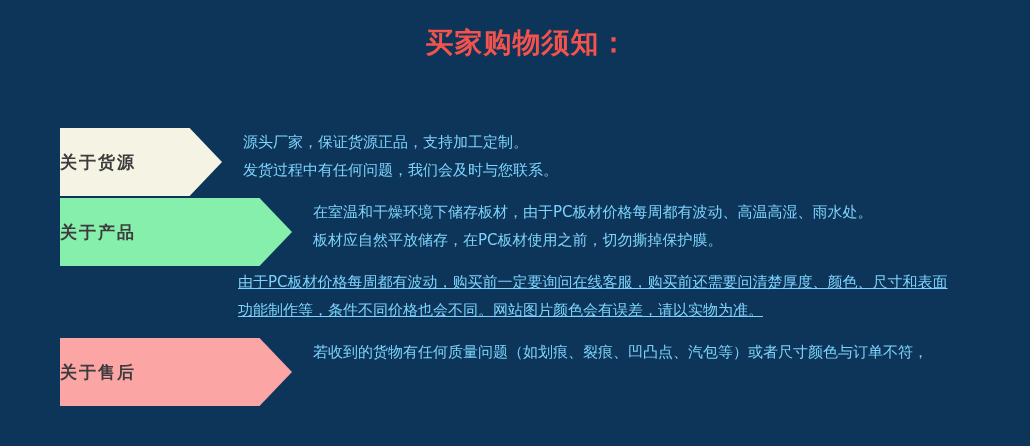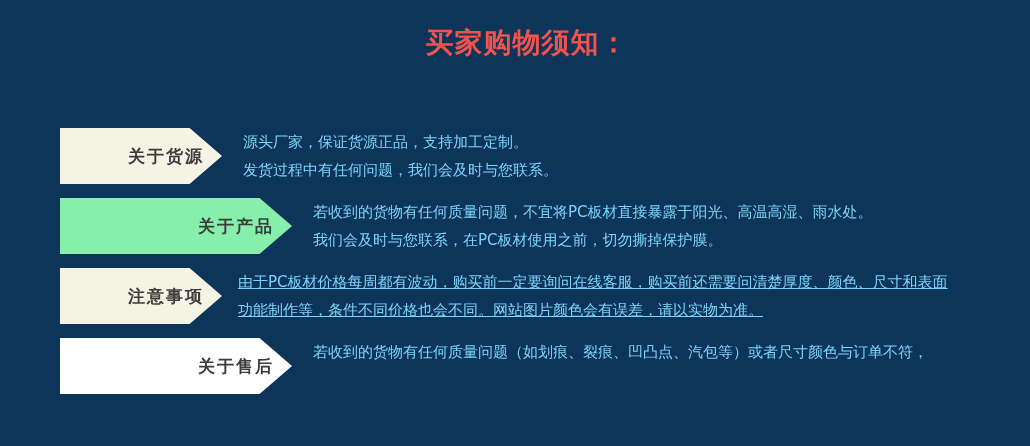--- a/index.html
+++ b/index.html
@@ -38,24 +38,24 @@
 
   .notice-row {
     position: relative;
     height: 70px;
   }
 
   .banner {
     position: absolute;
     top: 0;
     left: 60px;
-    height: 56px;
+    height: 68px;
     display: flex;
     align-items: center;
-    justify-content: flex-end;
+    justify-content: flex-start;
     box-sizing: border-box;
   }
 
   .banner-label {
     font-size: 17px;
     font-weight: bold;
     color: #3c3c3c;
     letter-spacing: 2px;
     white-space: nowrap;
     padding-right: 18px;
@@ -66,21 +66,21 @@
     clip-path: polygon(0 0, 80% 0, 100% 50%, 80% 100%, 0 100%);
   }
 
   .banner.size-wide {
     width: 232px;
     clip-path: polygon(0 0, 86% 0, 100% 50%, 86% 100%, 0 100%);
   }
 
   .banner.tone-cream { background: #f4f3e4; }
   .banner.tone-peach { background: #86efac; }
-  .banner.tone-green { background: #ffffff; }
+  .banner.tone-green { background: #fca5a5; }
 
   .body-text {
     position: absolute;
     top: 0;
     color: #7dd3fc;
     font-size: 15px;
     line-height: 28px;
     white-space: nowrap;
   }
 
@@ -105,29 +105,26 @@
       <span class="body-line">源头厂家，保证货源正品，支持加工定制。</span>
       <span class="body-line">发货过程中有任何问题，我们会及时与您联系。</span>
     </div>
   </div>
 
   <div class="notice-row">
     <div class="banner size-wide tone-peach">
       <span class="banner-label">关于产品</span>
     </div>
     <div class="body-text indent-long">
-      <span class="body-line">若收到的货物有任何质量问题，不宜将PC板材直接暴露于阳光、高温高湿、雨水处。</span>
-      <span class="body-line">我们会及时与您联系，在PC板材使用之前，切勿撕掉保护膜。</span>
+      <span class="body-line">在室温和干燥环境下储存板材，由于PC板材价格每周都有波动、高温高湿、雨水处。</span>
+      <span class="body-line">板材应自然平放储存，在PC板材使用之前，切勿撕掉保护膜。</span>
     </div>
   </div>
 
   <div class="notice-row">
-    <div class="banner size-narrow tone-cream">
-      <span class="banner-label">注意事项</span>
-    </div>
     <div class="body-text indent-mid">
       <span class="body-line">由于PC板材价格每周都有波动，购买前一定要询问在线客服，购买前还需要问清楚厚度、颜色、尺寸和表面</span>
       <span class="body-line">功能制作等，条件不同价格也会不同。网站图片颜色会有误差，请以实物为准。</span>
     </div>
   </div>
 
   <div class="notice-row">
     <div class="banner size-wide tone-green">
       <span class="banner-label">关于售后</span>
     </div>

